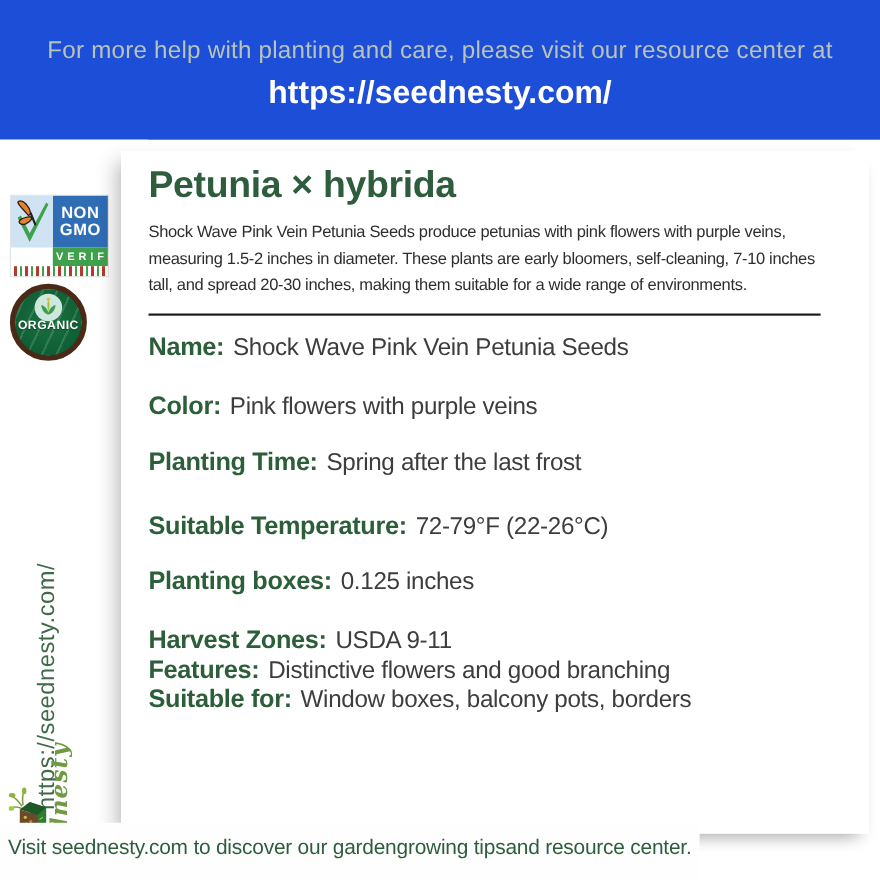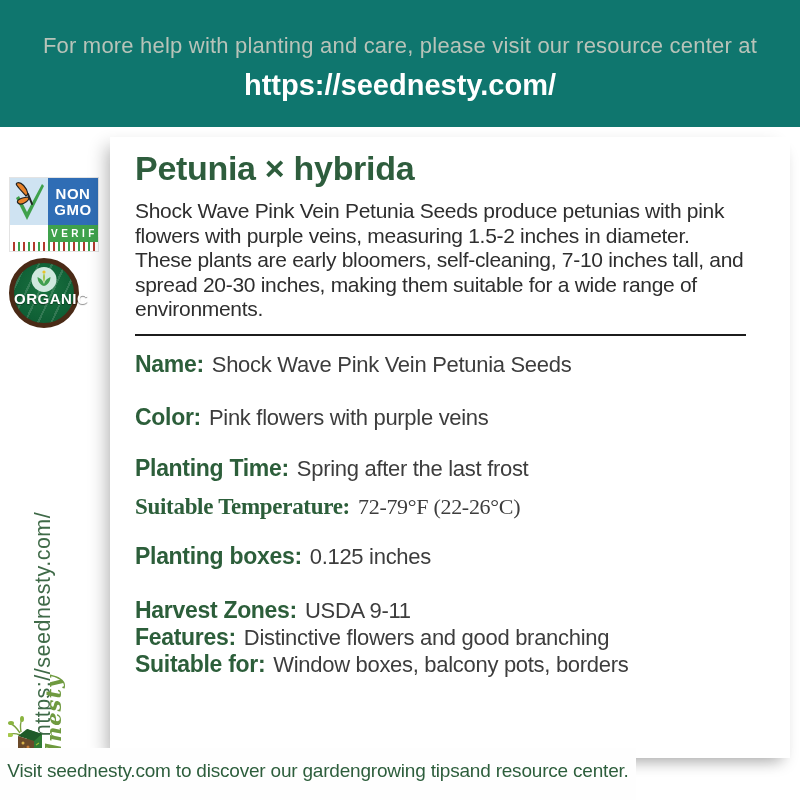--- a/index.html
+++ b/index.html
@@ -7,21 +7,21 @@
   body {
     font-family: "Liberation Sans", sans-serif;
     background: #ffffff;
     position: relative;
     overflow: hidden;
   }
 
   
   .banner {
     position: absolute; left: 0; top: 0; width: 800px; height: 127px;
-    background: #0f766e;
+    background: #1d4ed8;
     text-align: center;
   }
   .banner-line1 {
     padding-top: 33px;
     color: #b8c3b9;
     font-size: 22px;
     letter-spacing: 0.2px;
   }
   .banner-line2 {
     margin-top: 10px;
@@ -40,21 +40,21 @@
   .title {
     color: #2e5d3d;
     font-size: 34px;
     font-weight: bold;
     letter-spacing: -0.3px;
   }
   .description {
     margin-top: 11px;
     width: 616px;
     color: #2e2e2e;
-    font-size: 21px;
+    font-size: 15px;
     line-height: 24.5px;
     letter-spacing: -0.3px;
   }
   .divider {
     margin-top: 12px;
     width: 611px;
     border: none;
     border-top: 2px solid #1c1c1c;
   }
   .spec-row { white-space: nowrap; }
@@ -68,21 +68,21 @@
     color: #3d3d3d;
     font-size: 22px;
     margin-left: 8px;
     letter-spacing: -0.3px;
   }
   .spec-row:nth-of-type(1) { margin-top: 15px; }
   .spec-row:nth-of-type(2) { margin-top: 16px; }
   .spec-row:nth-of-type(3) { margin-top: 15px; }
   .spec-row:nth-of-type(4) { margin-top: 26px; }
   .spec-row:nth-of-type(5) { margin-top: 24px; }
-  .spec-row:nth-of-type(6) { margin-top: 12px; font-family: Liberation Serif, serif; }
+  .spec-row:nth-of-type(6) { margin-top: 31px; }
   .spec-row:nth-of-type(7) { margin-top: 23px; }
   .spec-row:nth-of-type(8) { margin-top: 27px; }
 
   
   .footer {
     position: absolute; left: 0; top: 748px; width: 636px; height: 52px;
     background: #fefefe;
     text-align: center;
   }
   .footer-text {
@@ -127,21 +127,21 @@
     border-radius: 50%;
     background:
       repeating-linear-gradient(115deg, rgba(255,255,255,0.0) 0 10px, rgba(255,255,255,0.14) 10px 12px),
       radial-gradient(circle at 50% 45%, #1a7240 0%, #0f5f35 70%);
     border: 5px solid #4a2a16;
     text-align: center;
   }
   .organic-label {
     margin-top: 27px;
     color: #ffffff;
-    font-size: 15px;
+    font-size: 11px;
     font-weight: bold;
     letter-spacing: 0.5px;
     text-shadow: 0 1px 1px rgba(0,0,0,0.45);
   }
   .organic-plant {
     position: absolute; left: 50%; top: 4px; transform: translateX(-50%);
     width: 25px; height: 25px; border-radius: 50%;
     background: #cfe8de;
   }
 

